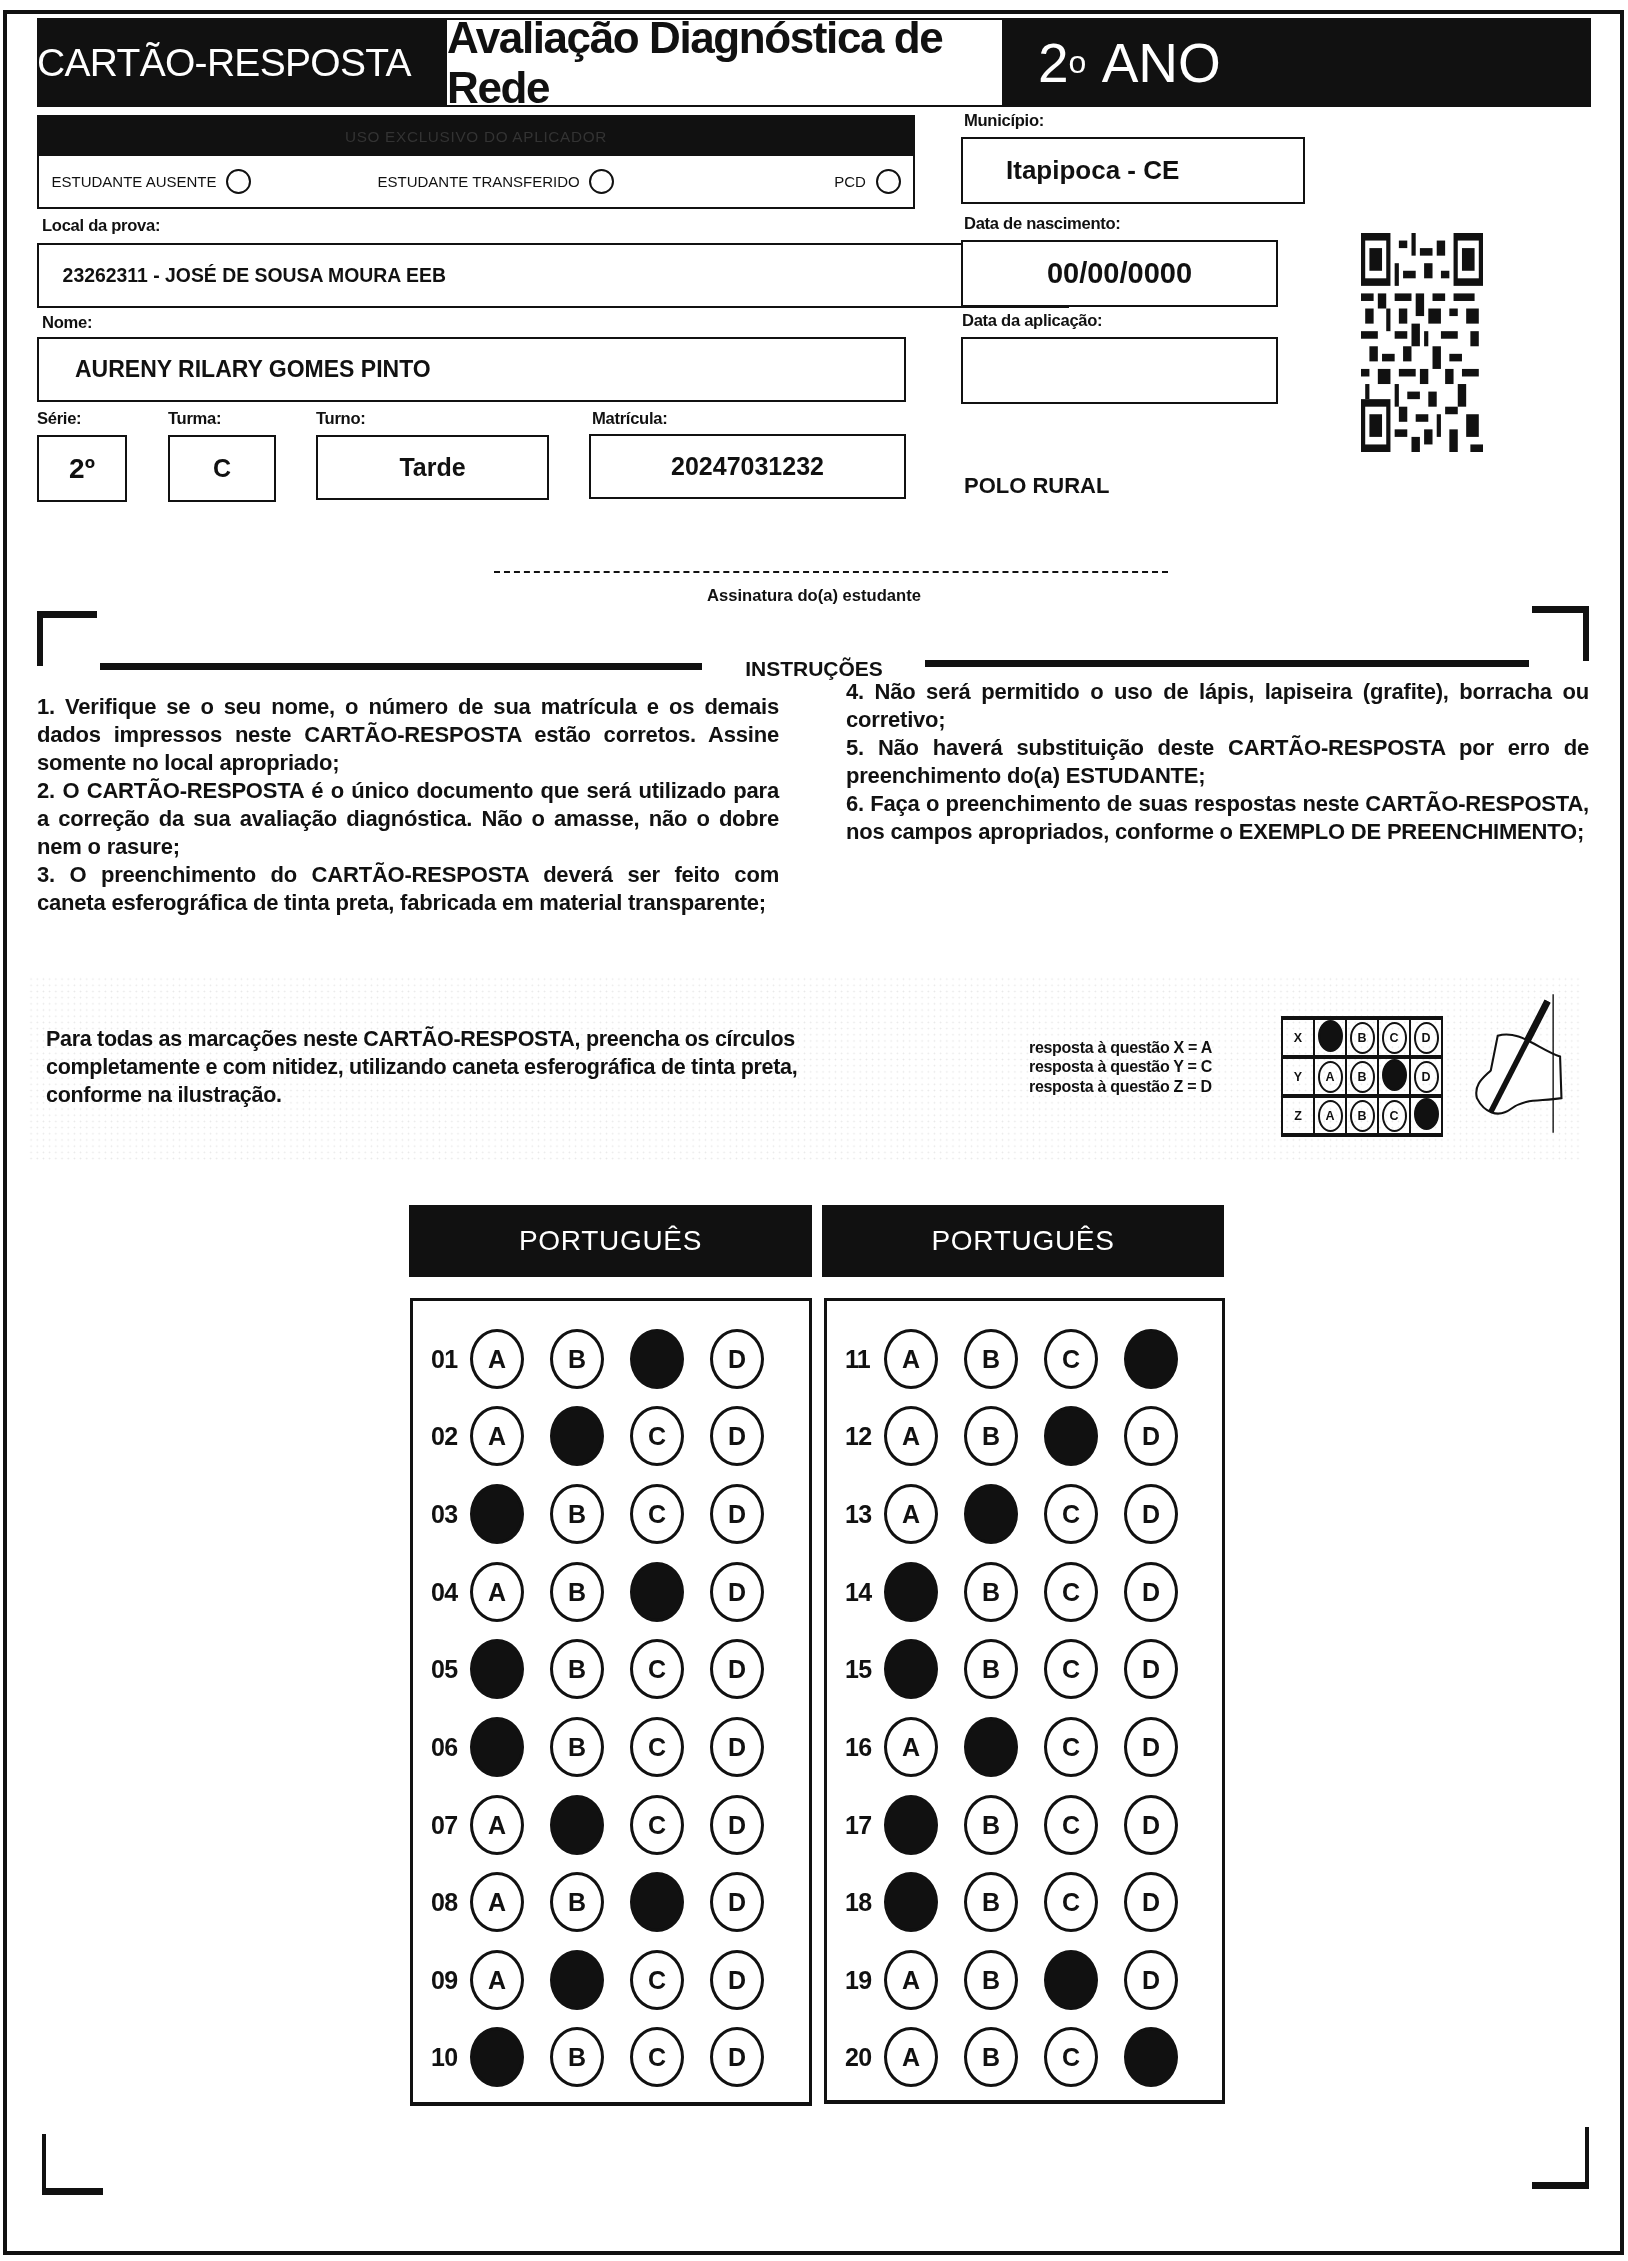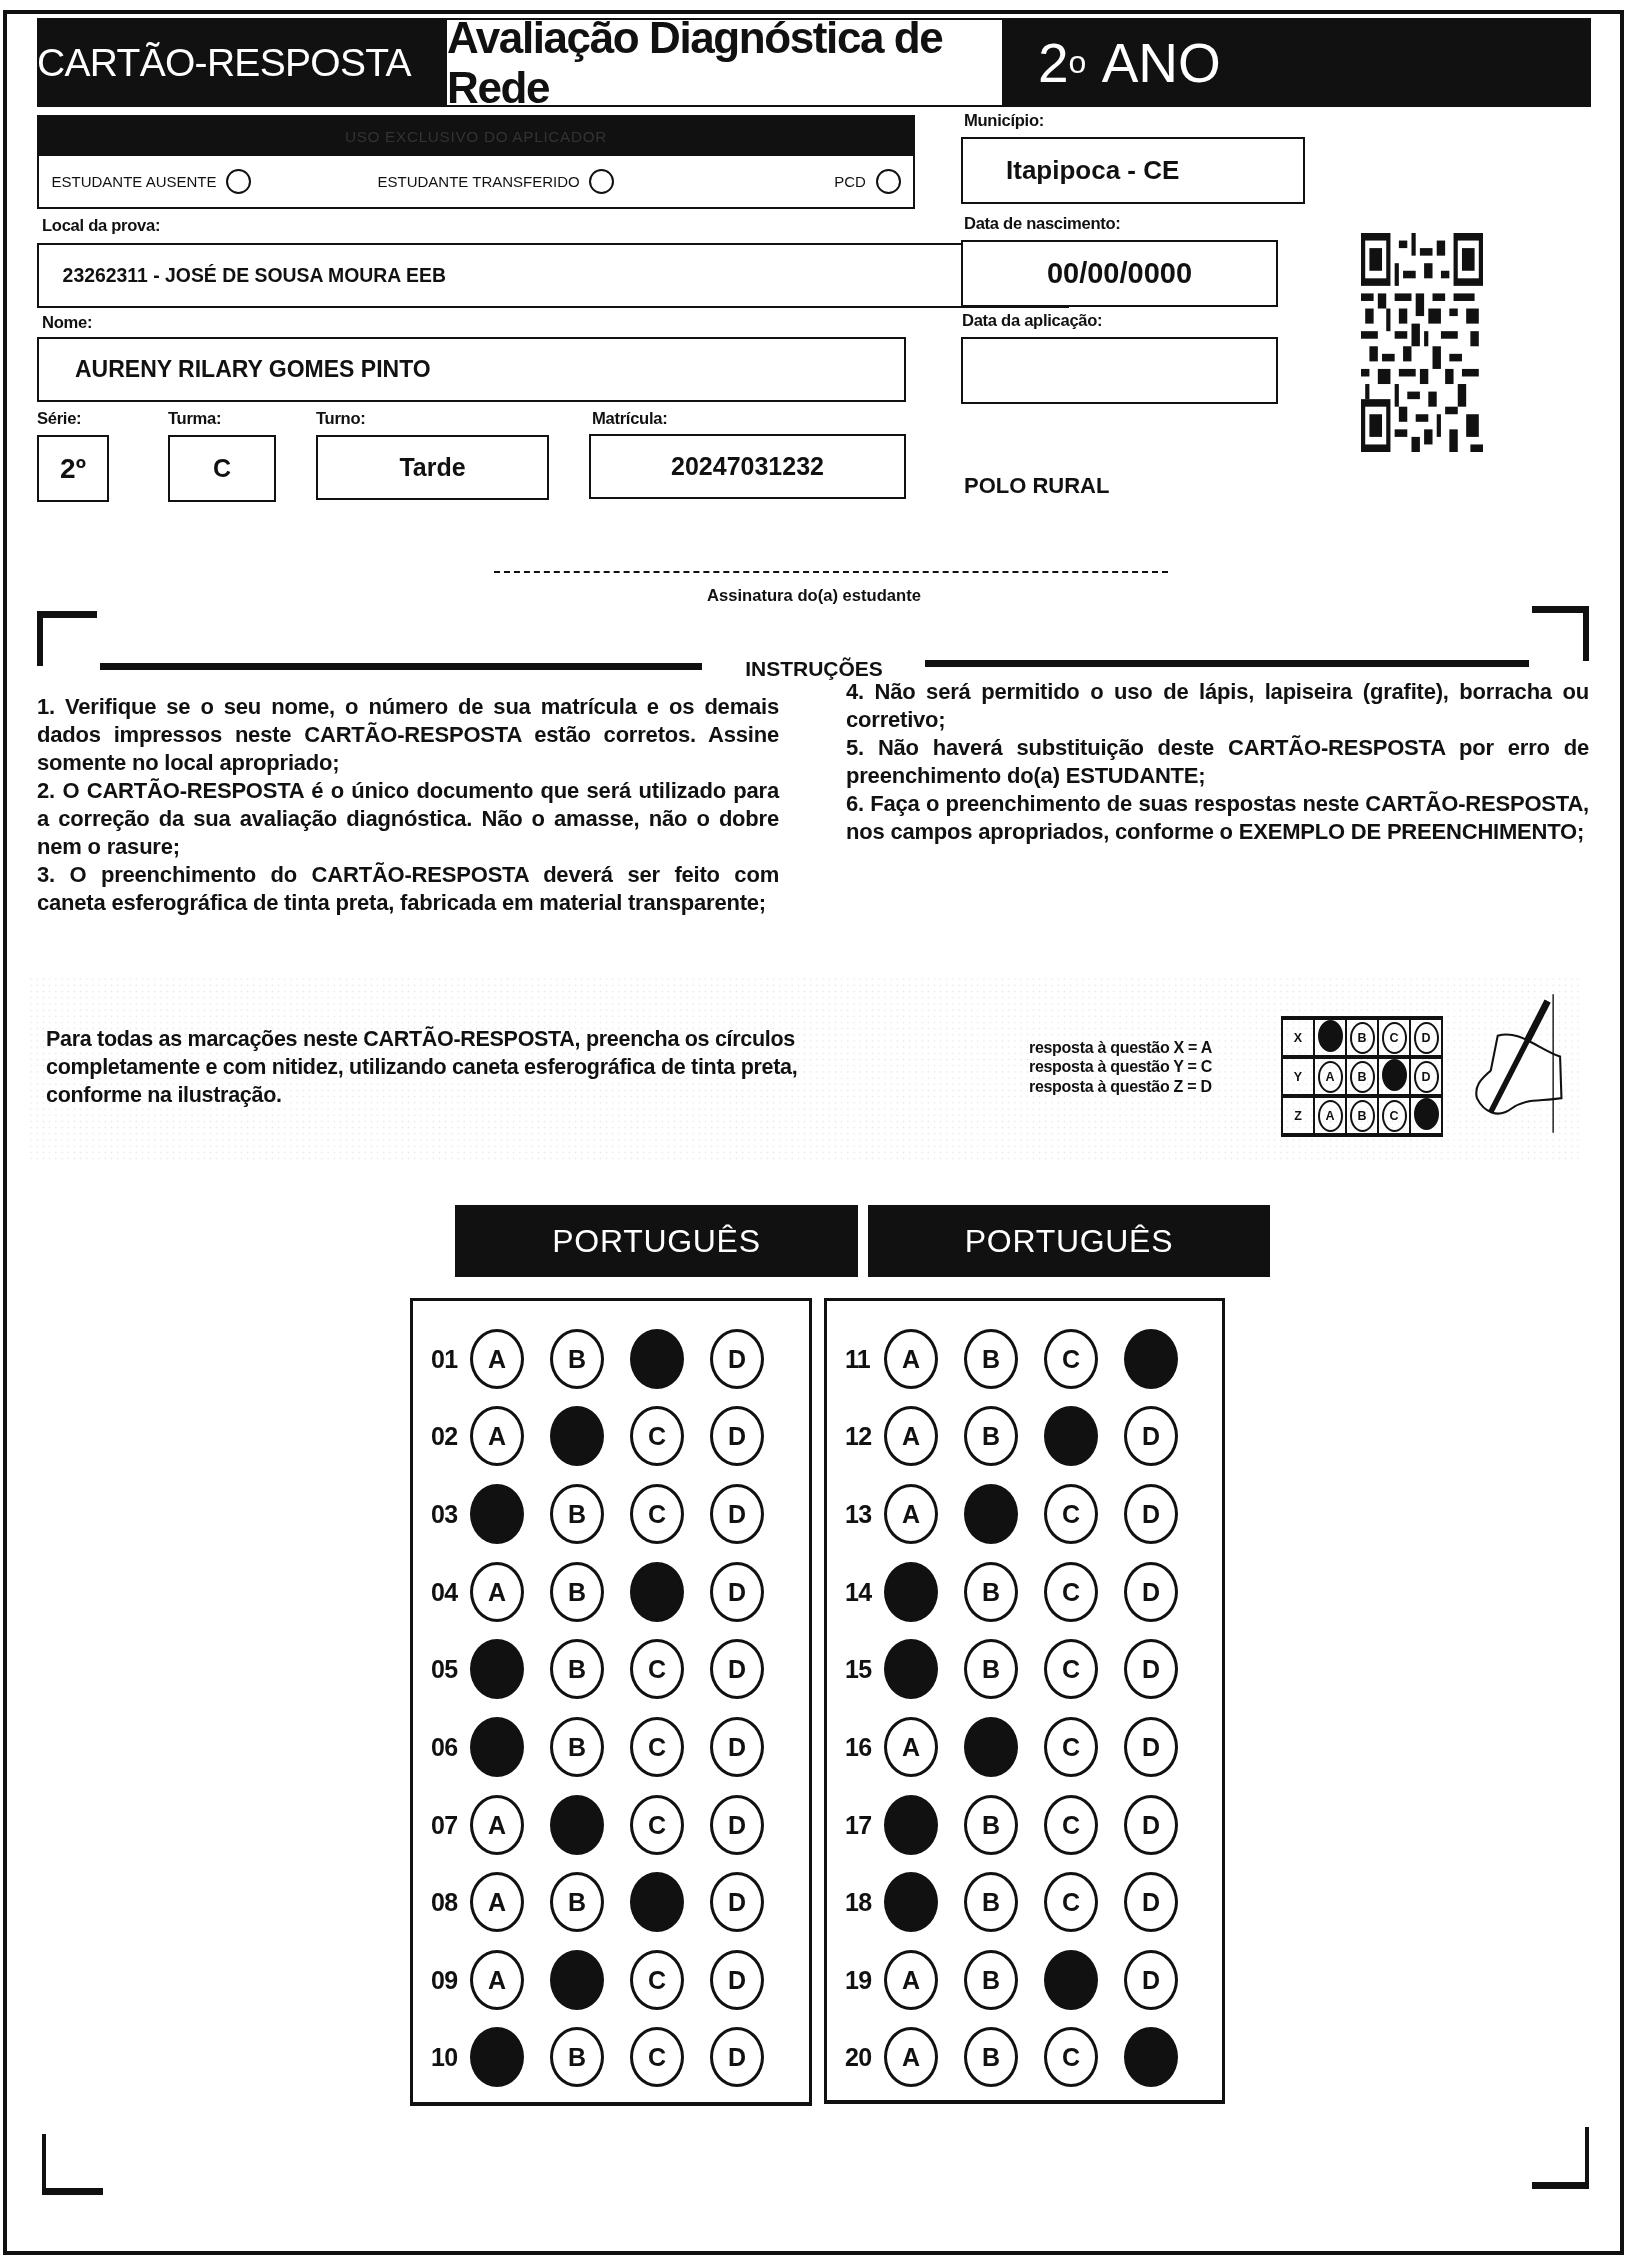--- a/index.html
+++ b/index.html
@@ -38,21 +38,21 @@
 
   .illus-band { left: 28px; top: 976px; width: 1553px; height: 187px; background: radial-gradient(#bbb 0.7px, transparent 1px) 0 0/6.2px 6.2px; opacity: .35; }
   .illus-text { left: 46px; top: 1025px; width: 832px; font-size: 21.5px; font-weight: bold; line-height: 28px; letter-spacing:-0.3px; }
   .legend { left: 1029px; top: 1038px; font-size: 16px; font-weight:bold; line-height: 19.4px; letter-spacing:-0.3px; }
   .ex-grid { left: 1281px; top: 1016px; border-collapse: collapse; }
   .ex-grid td { width: 32px; height: 37px; border: 2.1px solid #111; text-align:center; font-size:12.5px; font-weight:bold; }
   .ex-grid tr { border-bottom: 4.2px solid #111; }
   .ex-bub { display:inline-block; width:25px; height:32px; border:2.1px solid #111; border-radius:50%; line-height:28px; font-size:12.5px; }
   .ex-bub.filled { background:#111; }
 
-  .subj { top: 1205px; height: 72px; background:#111; color:#fff; font-size:32px; display:flex; align-items:center; justify-content:center; letter-spacing:0.7px;margin-left:46px; }
+  .subj { top: 1205px; height: 72px; background:#111; color:#fff; font-size:28px; display:flex; align-items:center; justify-content:center; letter-spacing:0.7px; }
   .ans-box { top: 1298px; border: 3.5px solid #111; border-bottom-width: 4.9px; }
   .ans-row { position:absolute; left: 0; display:flex; align-items:center; }
   .qnum { width: 39px; font-size: 25px; font-weight:bold; letter-spacing:-0.7px; text-align:left; }
   .bub { width: 54px; height: 60px; border: 3.5px solid #111; border-radius: 50%; display:flex; align-items:center; justify-content:center; font-size: 25px; font-weight:bold; margin-right: 26px; background:#fff; }
   .bub.filled { background:#111; color:#111; }
 </style>
 </head>
 <body>
 
 <div class="page-border"></div>
@@ -83,21 +83,21 @@
   </div>
 </div>
 
 <div class="abs lbl" style="left:42px;top:216px">Local da prova:</div>
 <div class="abs field" style="left:37px;top:243px;width:1032px;height:65px;padding-left:23.6px;font-size:19.4px;">23262311 - JOSÉ DE SOUSA MOURA EEB</div>
 
 <div class="abs lbl" style="left:42px;top:313px">Nome:</div>
 <div class="abs field" style="left:37px;top:337px;width:869px;height:65px;padding-left:36px;font-size:23px;">AURENY RILARY GOMES PINTO</div>
 
 <div class="abs lbl" style="left:37px;top:409px">Série:</div>
-<div class="abs field" style="left:37px;top:435px;width:72px;height:67px;justify-content:center;font-size:28px;">2º</div>
+<div class="abs field" style="left:37px;top:435px;width:90px;height:67px;justify-content:center;font-size:28px;">2º</div>
 
 <div class="abs lbl" style="left:168px;top:409px">Turma:</div>
 <div class="abs field" style="left:168px;top:435px;width:108px;height:67px;justify-content:center;font-size:25px;">C</div>
 
 <div class="abs lbl" style="left:316px;top:409px">Turno:</div>
 <div class="abs field" style="left:316px;top:435px;width:233px;height:65px;justify-content:center;font-size:25px;">Tarde</div>
 
 <div class="abs lbl" style="left:592px;top:409px">Matrícula:</div>
 <div class="abs field" style="left:589px;top:434px;width:317px;height:65px;justify-content:center;font-size:25px;">20247031232</div>
 

